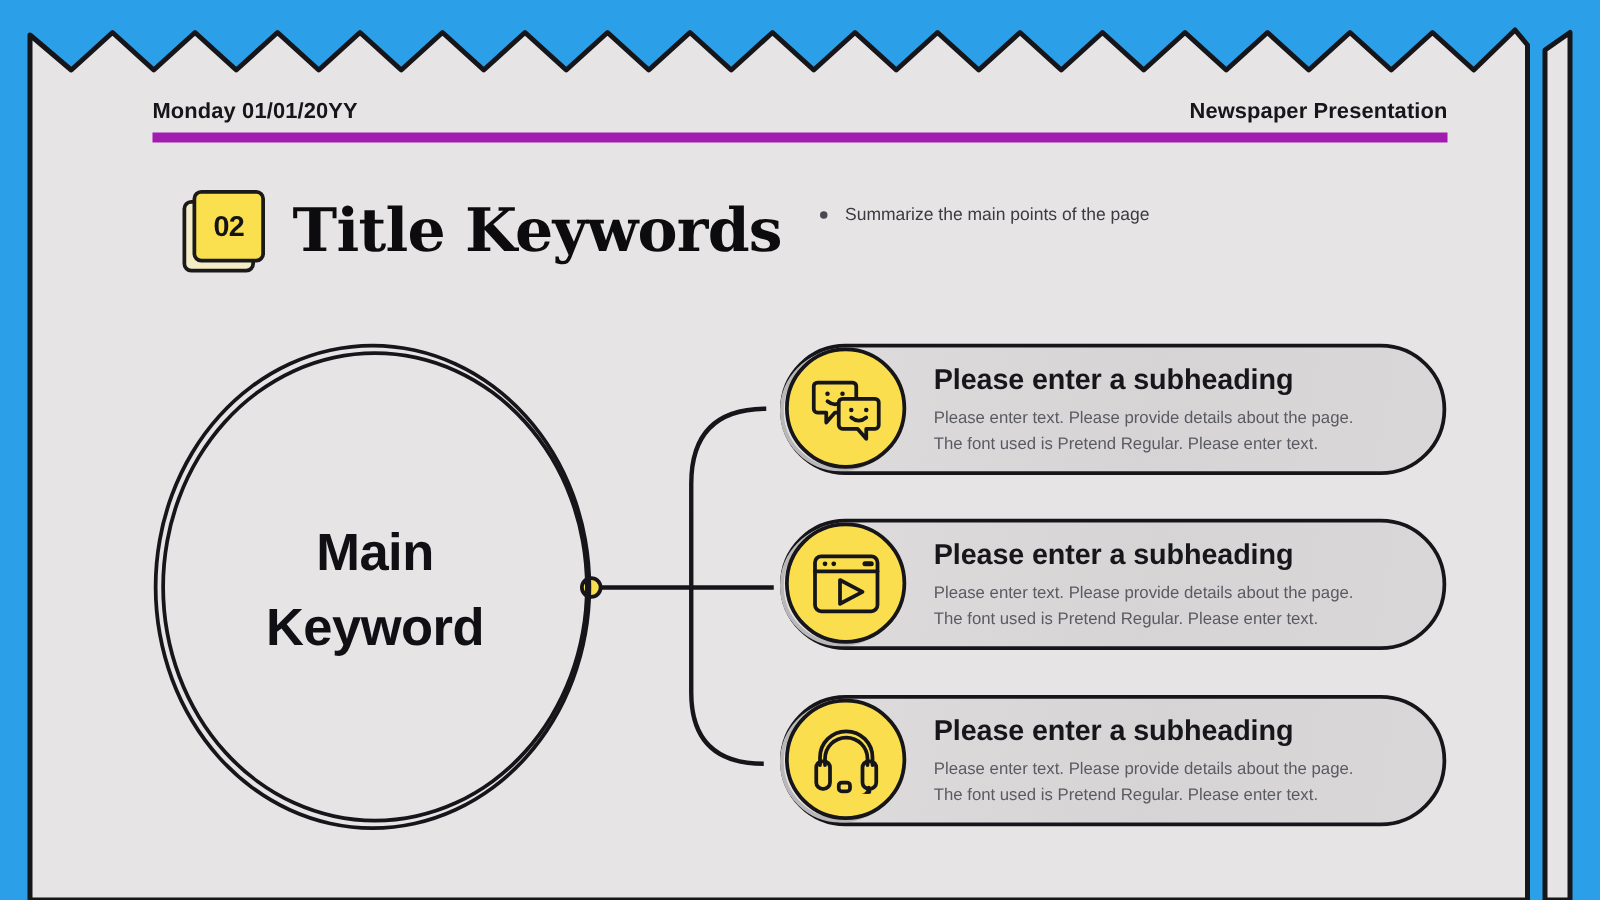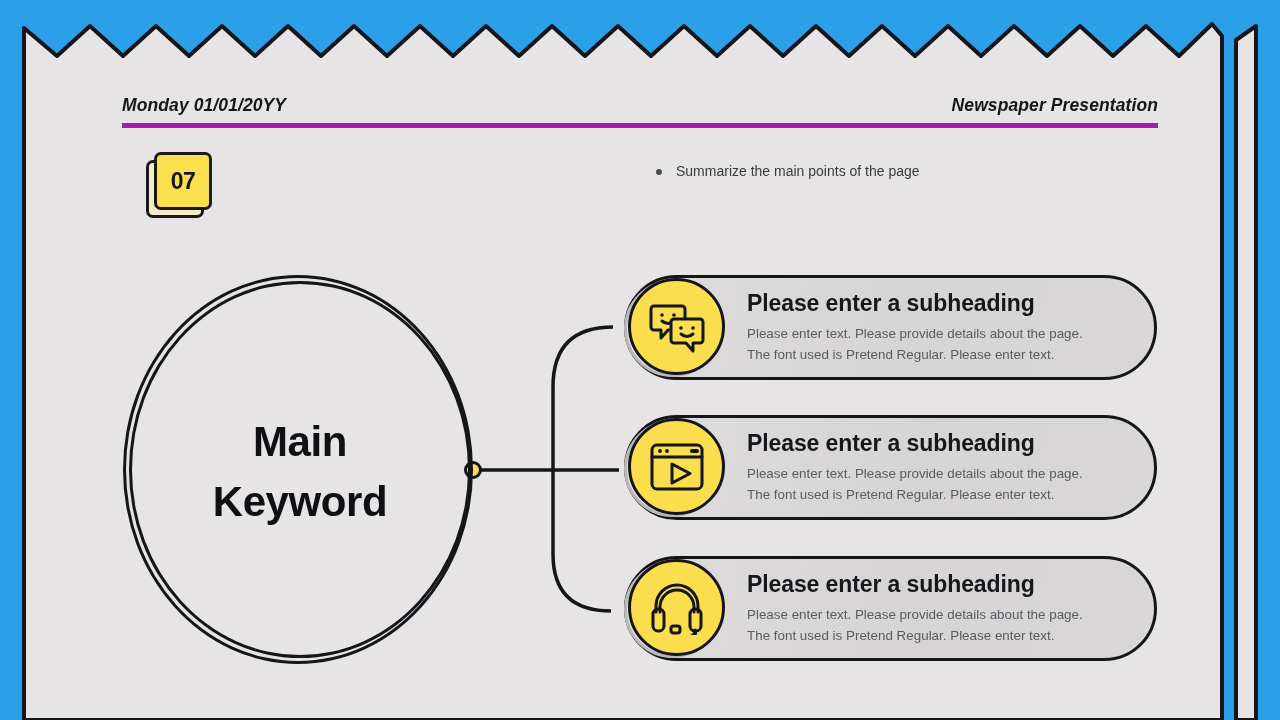--- a/index.html
+++ b/index.html
@@ -37,28 +37,27 @@
     top: 22px;
     width: 1196px;
     height: 698px;
     z-index: 5;
   }
 
   
   #header {
     position: absolute;
     left: 96px;
-    top: 73px;
+    top: 56px;
     width: 1036px;
     display: flex;
     justify-content: space-between;
     align-items: flex-end;
     padding-bottom: 7px;
-    border-bottom: 5px solid #a21caf;
-    font-style: italic;
+    border-bottom: 8px solid #a21caf;
   }
   #header .hdr-text {
     font-size: 17.5px;
     font-weight: bold;
     color: #15151a;
     letter-spacing: .1px;
     white-space: nowrap;
   }
 
   
@@ -280,24 +279,25 @@
   <div id="header">
     <div class="hdr-text">Monday 01/01/20YY</div>
     <div class="hdr-text">Newspaper Presentation</div>
   </div>
 
   <div id="title-row">
 
     <div id="badge">
       <div class="sq back"></div>
       <div class="sq front">
-        <span class="num">07</span>
+        <span class="num">02</span>
       </div>
     </div>
 
+    <div id="main-title">Title Keywords</div>
 
     <ul id="bullets">
       <li>Summarize the main points of the page</li>
     </ul>
   </div>
 
   <div id="diagram">
 
     <svg id="wires" viewBox="0 0 1196 470">
 

